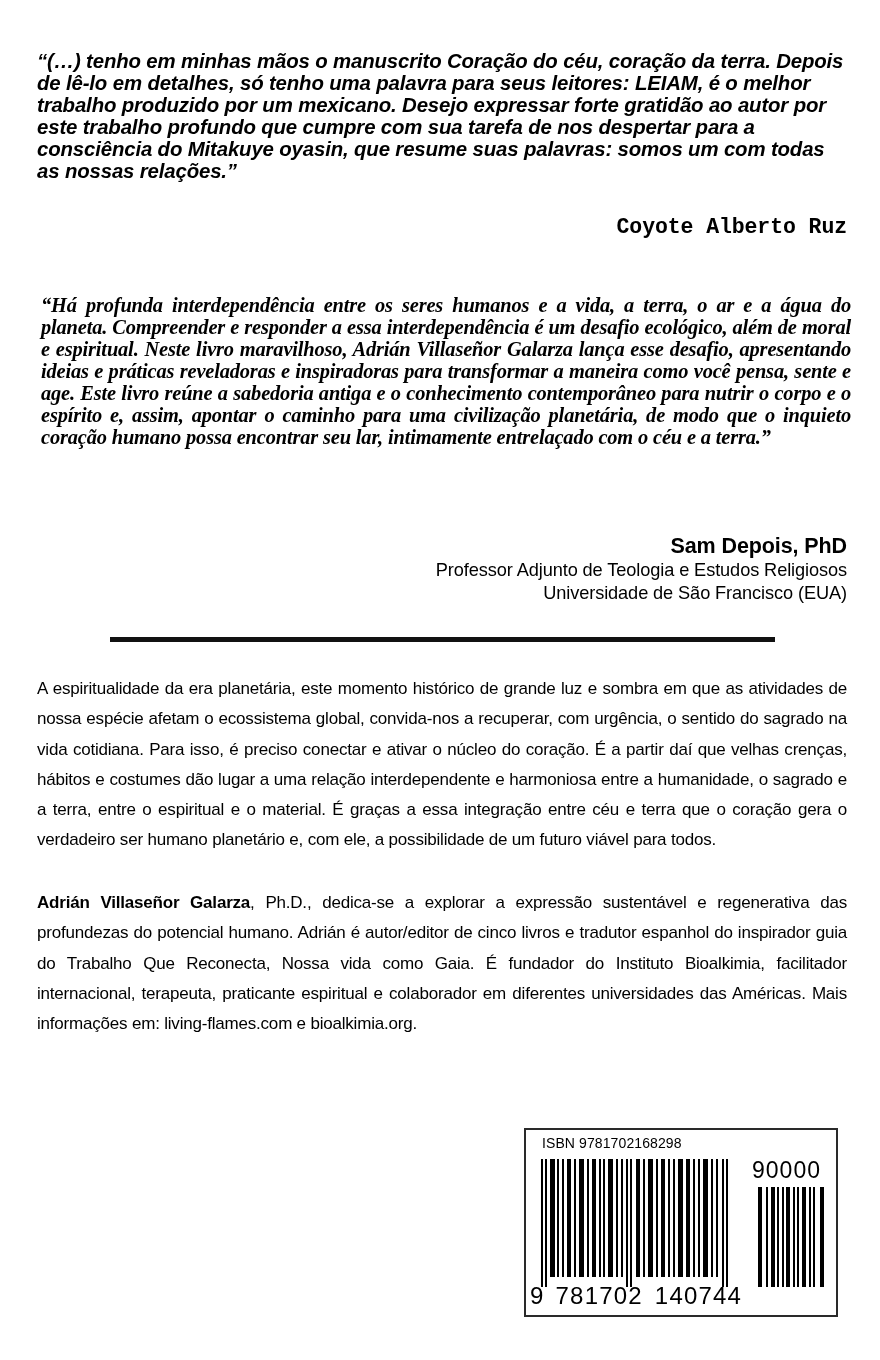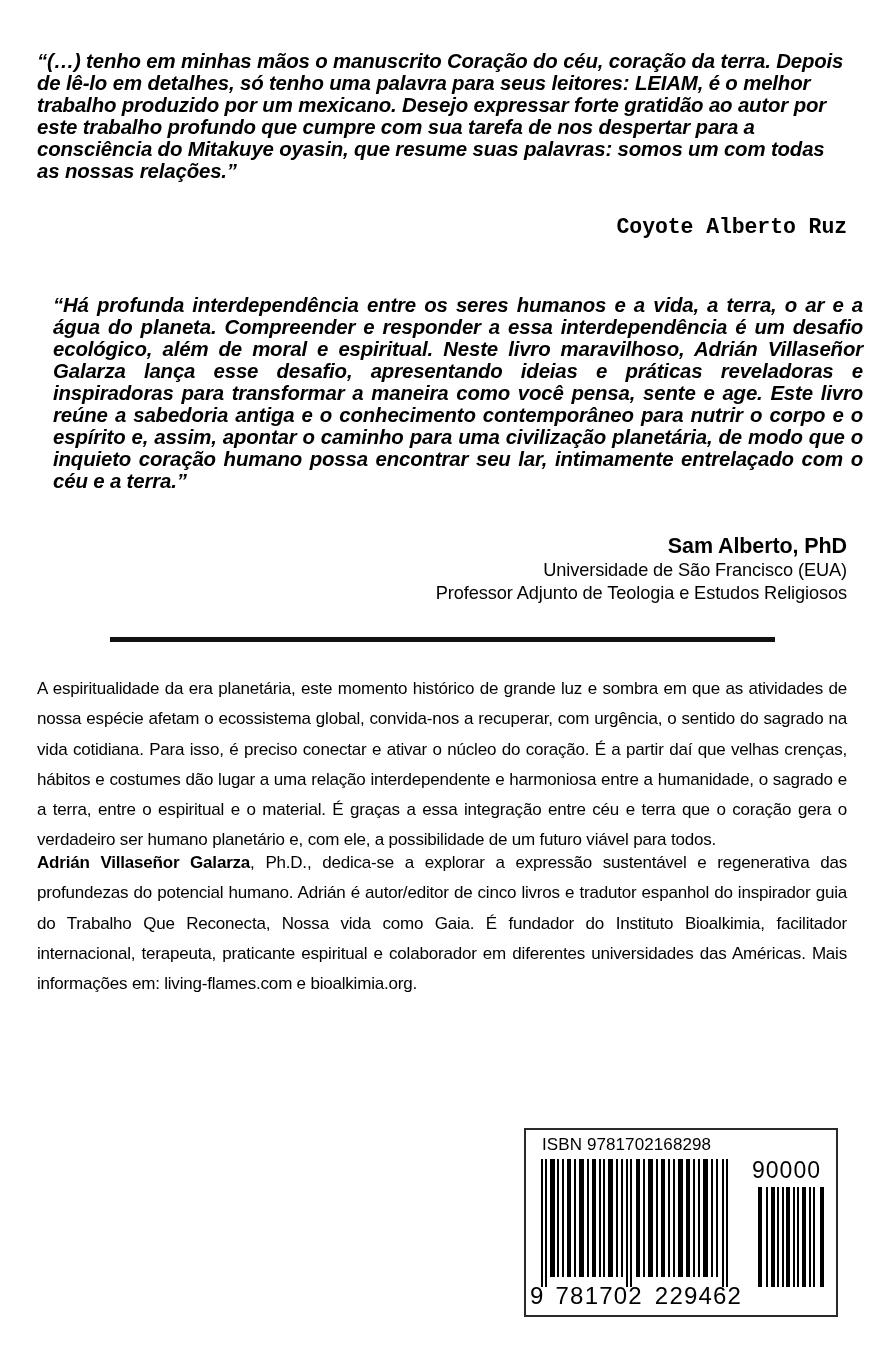--- a/index.html
+++ b/index.html
@@ -45,23 +45,24 @@
   }
   .blurb-1 {
     position: absolute;
     left: 0;
     top: 50px;
     width: 810px;
     text-align: left;
   }
   .blurb-2 {
     position: absolute;
-    left: 16px;
+    left: 4px;
     top: 294px;
     width: 810px;
+    font-family: Liberation Serif, serif;
   }
 
   .attrib {
     position: absolute;
     width: 810px;
     left: 0;
     text-align: right;
   }
   .attrib-name {
     font-weight: bold;
@@ -94,39 +95,39 @@
     left: 0;
     width: 810px;
     font-size: 17px;
     line-height: 30.3px;
     text-align: justify;
     text-justify: inter-word;
     letter-spacing: -0.2px;
     margin: 0;
   }
   .par-about { top: 674px; }
-  .par-bio   { top: 848px; }
+  .par-bio   { top: 888px; }
   .par-bio b { font-weight: bold; }
 
   
   .barcode-box {
     position: absolute;
     left: 524px;
     top: 1128px;
     width: 314px;
     height: 189px;
     background: #ffffff;
     border: 2px solid #2a2a2a;
     box-sizing: border-box;
   }
   .isbn-label {
     position: absolute;
     left: 16px;
     top: 5px;
-    font-size: 17px;
+    font-size: 14px;
     letter-spacing: 0.1px;
     white-space: nowrap;
     text-align: center;
   }
   .sup-label {
     position: absolute;
     right: 15px;
     top: 27px;
     font-size: 23px;
     letter-spacing: 1px;
@@ -169,23 +170,23 @@
 
     <p class="blurb blurb-1">“(…) tenho em minhas mãos o manuscrito Coração do céu, coração da terra. Depois de lê-lo em detalhes, só tenho uma palavra para seus leitores: LEIAM, é o melhor trabalho produzido por um mexicano. Desejo expressar forte gratidão ao autor por este trabalho profundo que cumpre com sua tarefa de nos despertar para a consciência do Mitakuye oyasin, que resume suas palavras: somos um com todas as nossas relações.”</p>
 
     <div class="attrib attrib-1">
       <div class="attrib-name">Coyote Alberto Ruz</div>
     </div>
 
     <p class="blurb blurb-2">“Há profunda interdependência entre os seres humanos e a vida, a terra, o ar e a água do planeta. Compreender e responder a essa interdependência é um desafio ecológico, além de moral e espiritual. Neste livro maravilhoso, Adrián Villaseñor Galarza lança esse desafio, apresentando ideias e práticas reveladoras e inspiradoras para transformar a maneira como você pensa, sente e age. Este livro reúne a sabedoria antiga e o conhecimento contemporâneo para nutrir o corpo e o espírito e, assim, apontar o caminho para uma civilização planetária, de modo que o inquieto coração humano possa encontrar seu lar, intimamente entrelaçado com o céu e a terra.”</p>
 
     <div class="attrib attrib-2">
-      <div class="attrib-name">Sam Alberto, PhD</div>
+      <div class="attrib-name">Sam Depois, PhD</div>
+      <div class="attrib-sub">Professor Adjunto de Teologia e Estudos Religiosos</div>
       <div class="attrib-sub">Universidade de São Francisco (EUA)</div>
-      <div class="attrib-sub">Professor Adjunto de Teologia e Estudos Religiosos</div>
     </div>
 
     <div class="rule"></div>
 
     <p class="body-par par-about">A espiritualidade da era planetária, este momento histórico de grande luz e sombra em que as atividades de nossa espécie afetam o ecossistema global, convida-nos a recuperar, com urgência, o sentido do sagrado na vida cotidiana. Para isso, é preciso conectar e ativar o núcleo do coração. É a partir daí que velhas crenças, hábitos e costumes dão lugar a uma relação interdependente e harmoniosa entre a humanidade, o sagrado e a terra, entre o espiritual e o material. É graças a essa integração entre céu e terra que o coração gera o verdadeiro ser humano planetário e, com ele, a possibilidade de um futuro viável para todos.</p>
 
     <p class="body-par par-bio"><b>Adrián Villaseñor Galarza</b><span>, Ph.D., dedica-se a explorar a expressão sustentável e regenerativa das profundezas do potencial humano. Adrián é autor/editor de cinco livros e tradutor espanhol do inspirador guia do Trabalho Que Reconecta, Nossa vida como Gaia. É fundador do Instituto Bioalkimia, facilitador internacional, terapeuta, praticante espiritual e colaborador em diferentes universidades das Américas. Mais informações em: living-flames.com e bioalkimia.org.</span></p>
 
   </div>
 
@@ -248,17 +249,17 @@
           <rect x="39" y="0" width="2" height="100"></rect>
           <rect x="44" y="0" width="4" height="100"></rect>
           <rect x="51" y="0" width="2" height="100"></rect>
           <rect x="55" y="0" width="2" height="100"></rect>
           <rect x="62" y="0" width="4" height="100"></rect>
         </g>
       </svg>
     </div>
 
     <div class="ean-digits">
-      <span class="d-lead">9</span><span class="d-left">781702</span><span>229462</span>
+      <span class="d-lead">9</span><span class="d-left">781702</span><span>140744</span>
     </div>
 
   </div>
 </div>
 
 </body></html>

